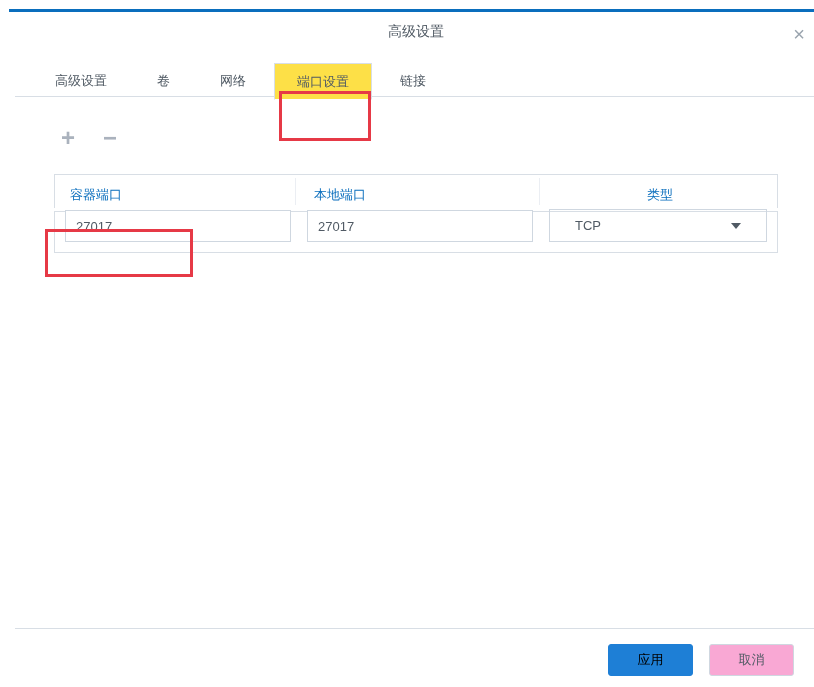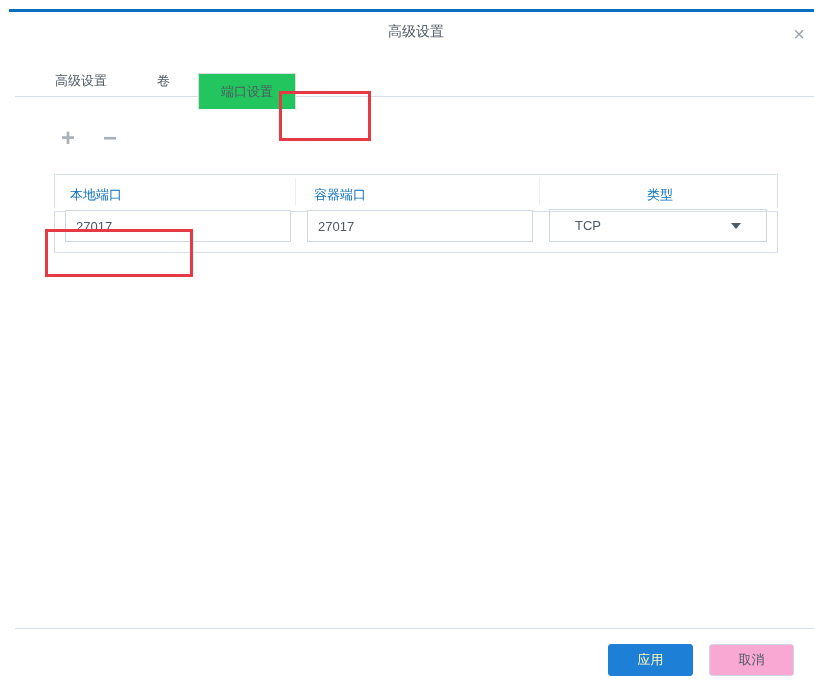--- a/index.html
+++ b/index.html
@@ -57,22 +57,22 @@
       height: 37px;
       line-height: 37px;
       color: #505a64;
       cursor: pointer;
       position: relative;
       font-size: 13px;
     }
     .tab.active {
       border: 1px solid #d8dee5;
       border-bottom: 1px solid #fff;
-      background: #22c55e;
-      top: 11px;
+      background: #fde047;
+      top: 1px;
       height: 37px;
       line-height: 35px;
     }
     .tab.active::after {
       content: "";
       position: absolute;
       bottom: -1px;
       left: 50%;
       transform: translateX(-50%);
       width: 0;
@@ -190,21 +190,21 @@
       border: 1px solid #cfd7e0;
       background: #f9a8d4;
       color: #505a64;
       font-size: 13px;
       cursor: pointer;
       border-radius: 3px;
     }
     .btn-primary {
       background: #1e7fd6;
       border-color: #1e7fd6;
-      color: #fef9c3;
+      color: #000000;
     }
     .highlight-box {
       position: absolute;
       border: 3px solid #e63946;
       pointer-events: none;
       z-index: 10;
     }
     .highlight-tab {
       left: 264px;
       top: 32px;
@@ -234,32 +234,34 @@
   </div>
 
   <div class="dialog-body">
 
     <div class="highlight-box highlight-tab"></div>
     <div class="highlight-box highlight-input"></div>
 
     <div class="tabs">
       <div class="tab">高级设置</div>
       <div class="tab">卷</div>
+      <div class="tab">网络</div>
       <div class="tab active">端口设置</div>
+      <div class="tab">链接</div>
     </div>
 
     <div class="toolbar">
       <div class="tool-btn">+</div>
       <div class="tool-btn">−</div>
     </div>
 
     <div class="content">
       <div class="table-header">
+        <div class="table-header-cell col-container">容器端口</div>
         <div class="table-header-cell col-local">本地端口</div>
-        <div class="table-header-cell col-container">容器端口</div>
         <div class="table-header-cell col-type">类型</div>
       </div>
       <div class="table-row">
         <div class="table-cell col-local-cell">
           <input class="cell-input" type="text" value="27017" style="">
         </div>
         <div class="table-cell col-container-cell">
           <input class="cell-input" type="text" value="27017" style="">
         </div>
         <div class="table-cell col-type-cell">

